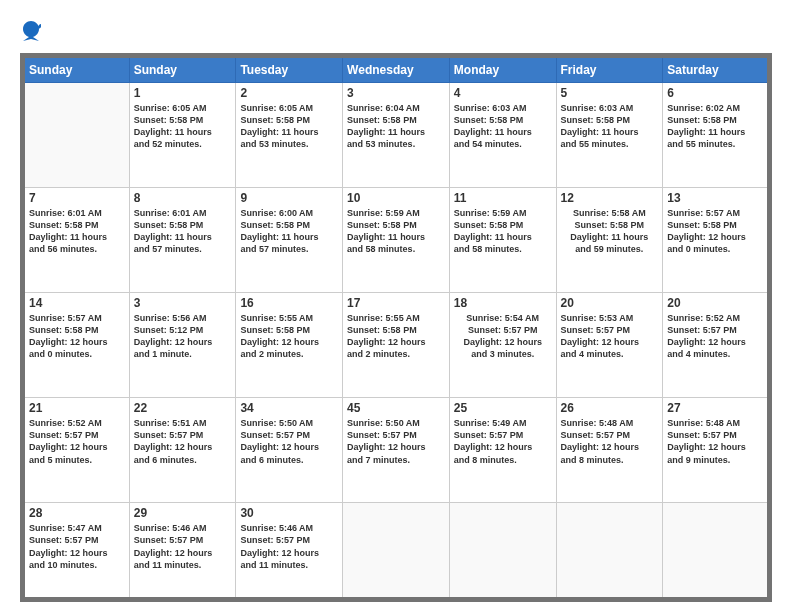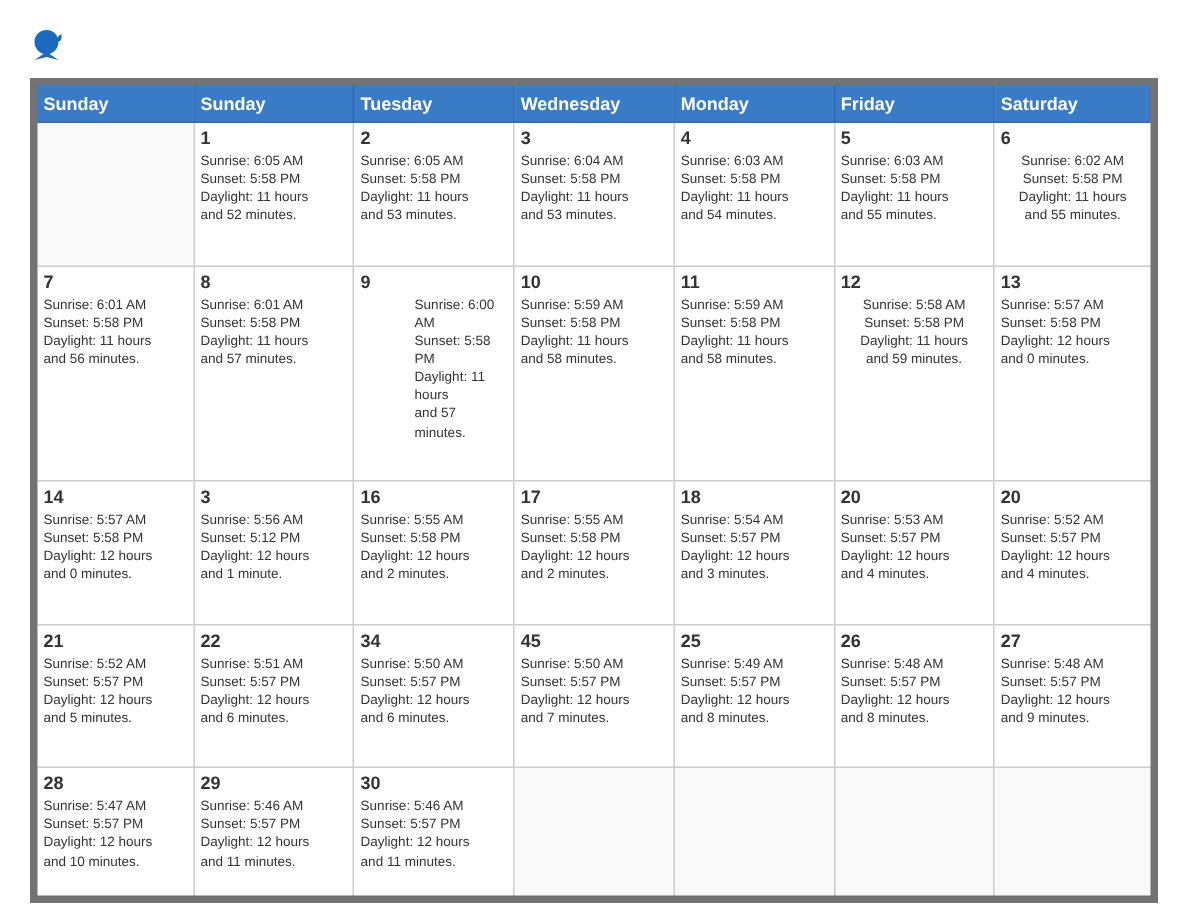--- a/index.html
+++ b/index.html
@@ -73,20 +73,21 @@
       font-size: 12px;
       font-weight: bold;
       color: #333;
       display: block;
       margin-bottom: 2px;
     }
     .cell-text {
       font-size: 9px;
       line-height: 1.35;
       color: #333;
+      font-weight: bold;
     }
     .empty-cell {
       background: #f9f9f9;
     }
     tr:last-child td {
       height: 70px;
     }
   </style>
 </head>
 <body>
@@ -158,21 +159,21 @@
           </td>
           <td>
             <span class="day-num">5</span>
             <div class="cell-text" style="white-space: pre-line;">Sunrise: 6:03 AM
 Sunset: 5:58 PM
 Daylight: 11 hours
 and 55 minutes.</div>
           </td>
           <td>
             <span class="day-num">6</span>
-            <div class="cell-text" style="white-space: pre-line; text-align: center;">Sunrise: 6:02 AM
+            <div class="cell-text" style="white-space: pre-line;">Sunrise: 6:02 AM
 Sunset: 5:58 PM
 Daylight: 11 hours
 and 55 minutes.</div>
           </td>
         </tr>
         <tr>
           <td>
             <span class="day-num">7</span>
             <div class="cell-text" style="white-space: pre-line;">Sunrise: 6:01 AM
 Sunset: 5:58 PM
@@ -181,21 +182,21 @@
           </td>
           <td>
             <span class="day-num">8</span>
             <div class="cell-text" style="white-space: pre-line;">Sunrise: 6:01 AM
 Sunset: 5:58 PM
 Daylight: 11 hours
 and 57 minutes.</div>
           </td>
           <td>
             <span class="day-num">9</span>
-            <div class="cell-text" style="white-space: pre-line; margin-left: 36px;">Sunrise: 6:00 AM
+            <div class="cell-text" style="white-space: pre-line;">Sunrise: 6:00 AM
 Sunset: 5:58 PM
 Daylight: 11 hours
 and 57 minutes.</div>
           </td>
           <td>
             <span class="day-num">10</span>
             <div class="cell-text" style="white-space: pre-line;">Sunrise: 5:59 AM
 Sunset: 5:58 PM
 Daylight: 11 hours
 and 58 minutes.</div>
@@ -246,21 +247,21 @@
           </td>
           <td>
             <span class="day-num">17</span>
             <div class="cell-text" style="white-space: pre-line;">Sunrise: 5:55 AM
 Sunset: 5:58 PM
 Daylight: 12 hours
 and 2 minutes.</div>
           </td>
           <td>
             <span class="day-num">18</span>
-            <div class="cell-text" style="white-space: pre-line;">Sunrise: 5:54 AM
+            <div class="cell-text" style="white-space: pre-line; text-align: center;">Sunrise: 5:54 AM
 Sunset: 5:57 PM
 Daylight: 12 hours
 and 3 minutes.</div>
           </td>
           <td>
             <span class="day-num">20</span>
             <div class="cell-text" style="white-space: pre-line;">Sunrise: 5:53 AM
 Sunset: 5:57 PM
 Daylight: 12 hours
 and 4 minutes.</div>

